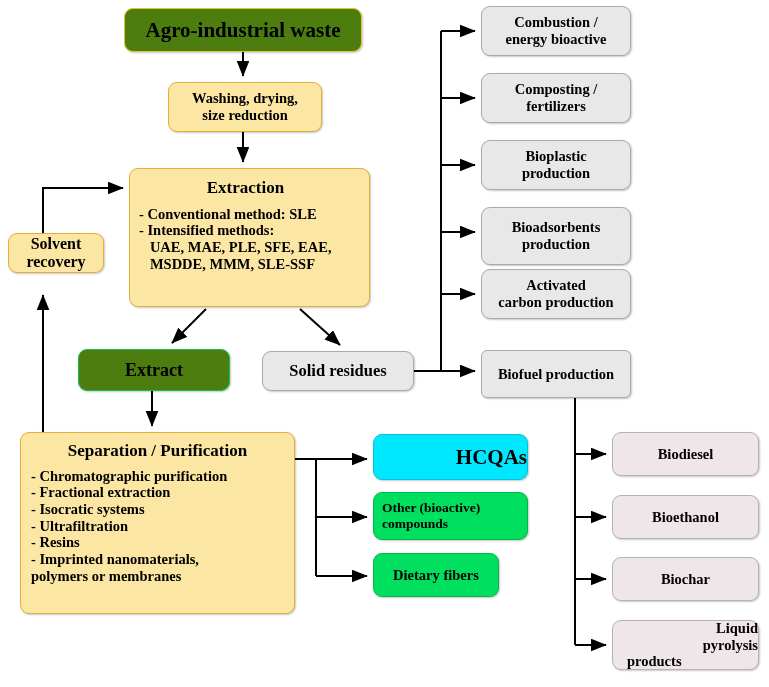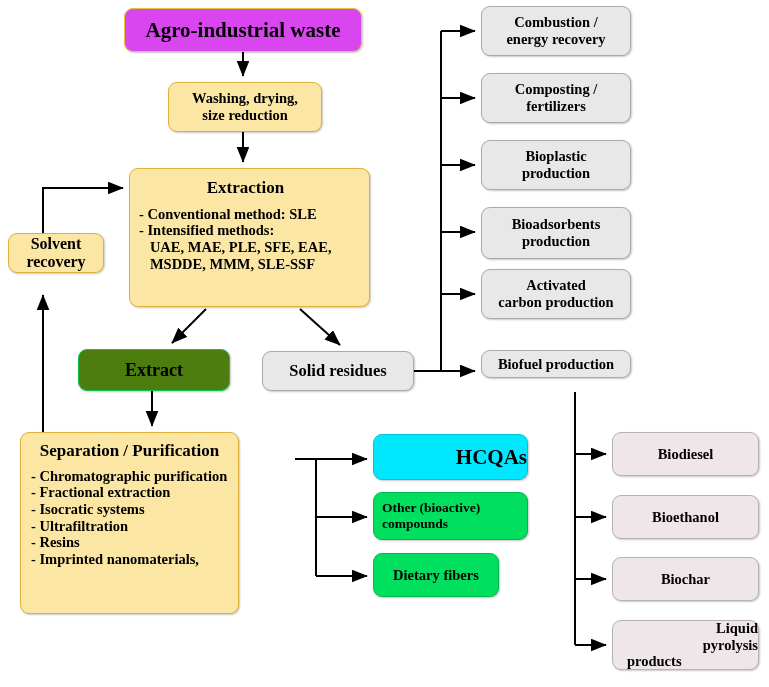--- a/index.html
+++ b/index.html
@@ -46,45 +46,45 @@
     text-align: center;
   }
   .node .lines {
     align-self: stretch;
     text-align: left;
     font-weight: bold;
   }
   .node .lines div { white-space: pre; }
 
   
-  .yellow-light { background: #d946ef; border-color: #e6c437; }
+  .yellow-light { background: #4d7c0f; border-color: #e6c437; }
   .yellow       { background: #fce6a4; border-color: #e0b13a; }
   .green-mint   { background: #4d7c0f; border-color: #16c04e; }
   .green-bright { background: #00e05e; border-color: #00b84c; }
   .cyan         { background: #00e8ff; border-color: #00c4d8; align-items: flex-end; }
   .gray         { background: #e8e8e8; border-color: #aaaaaa; }
   .gray-pink    { background: #eee6e8; border-color: #b9b2b4; }
 
   
   #n-agro          { left:124px; top:8px;   width:238px; height:44px;  font-size:21px; }
   #n-washing       { left:168px; top:82px;  width:154px; height:50px;  font-size:14.5px; }
   #n-extraction    { left:129px; top:168px; width:241px; height:139px; font-size:14.5px;
                      justify-content:flex-start; padding:6px 9px 6px 9px; }
   #n-solvent       { left:8px;   top:233px; width:96px;  height:40px;  font-size:16px; }
   #n-extract       { left:78px;  top:349px; width:152px; height:42px;  font-size:18px; }
   #n-solid         { left:262px; top:351px; width:152px; height:40px;  font-size:16.5px; }
-  #n-separation    { left:20px;  top:432px; width:219px; height:182px; font-size:14.5px;
+  #n-separation    { left:20px;  top:432px; width:275px; height:182px; font-size:14.5px;
                      justify-content:flex-start; padding:6px 10px 6px 10px; }
 
   #n-combustion    { left:481px; top:6px;   width:150px; height:50px;  font-size:14.5px; }
   #n-composting    { left:481px; top:73px;  width:150px; height:50px;  font-size:14.5px; }
   #n-bioplastic    { left:481px; top:140px; width:150px; height:50px;  font-size:14.5px; }
-  #n-bioadsorbents { left:481px; top:207px; width:150px; height:52px;  font-size:14.5px; }
+  #n-bioadsorbents { left:481px; top:207px; width:150px; height:58px;  font-size:14.5px; }
   #n-activated     { left:481px; top:269px; width:150px; height:50px;  font-size:14.5px; }
-  #n-biofuel       { left:481px; top:350px; width:150px; height:28px;  font-size:14.5px; }
+  #n-biofuel       { left:481px; top:350px; width:150px; height:48px;  font-size:14.5px;border-radius:6px; }
 
   #n-hcqas         { left:373px; top:434px; width:155px; height:46px;  font-size:21px; }
   #n-other         { left:373px; top:492px; width:155px; height:48px;  font-size:13.5px;
                      align-items:flex-start; padding-left:8px; text-align:left; }
   #n-fibers        { left:373px; top:553px; width:126px; height:44px;  font-size:14.5px; }
 
   #n-biodiesel     { left:612px; top:432px; width:147px; height:44px;  font-size:14.5px; }
   #n-bioethanol    { left:612px; top:495px; width:147px; height:44px;  font-size:14.5px; }
   #n-biochar       { left:612px; top:557px; width:147px; height:44px;  font-size:14.5px; }
   #n-liquidpyro    { left:612px; top:620px; width:147px; height:50px;  font-size:14.5px; }
@@ -184,26 +184,27 @@
 
   <div class="node yellow" id="n-separation">
     <span class="ttl" style="font-size:17px;margin:2px 0 7px 0;">Separation / Purification</span>
     <div class="lines">
       <div>- Chromatographic purification</div>
       <div>- Fractional extraction</div>
       <div>- Isocratic systems</div>
       <div>- Ultrafiltration</div>
       <div>- Resins</div>
       <div>- Imprinted nanomaterials,</div>
+      <div>polymers or membranes</div>
     </div>
   </div>
 
   <div class="node gray" id="n-combustion">
     <span>Combustion /</span>
-    <span>energy recovery</span>
+    <span>energy bioactive</span>
   </div>
 
   <div class="node gray" id="n-composting">
     <span>Composting /</span>
     <span>fertilizers</span>
   </div>
 
   <div class="node gray" id="n-bioplastic">
     <span>Bioplastic</span>
     <span>production</span>

